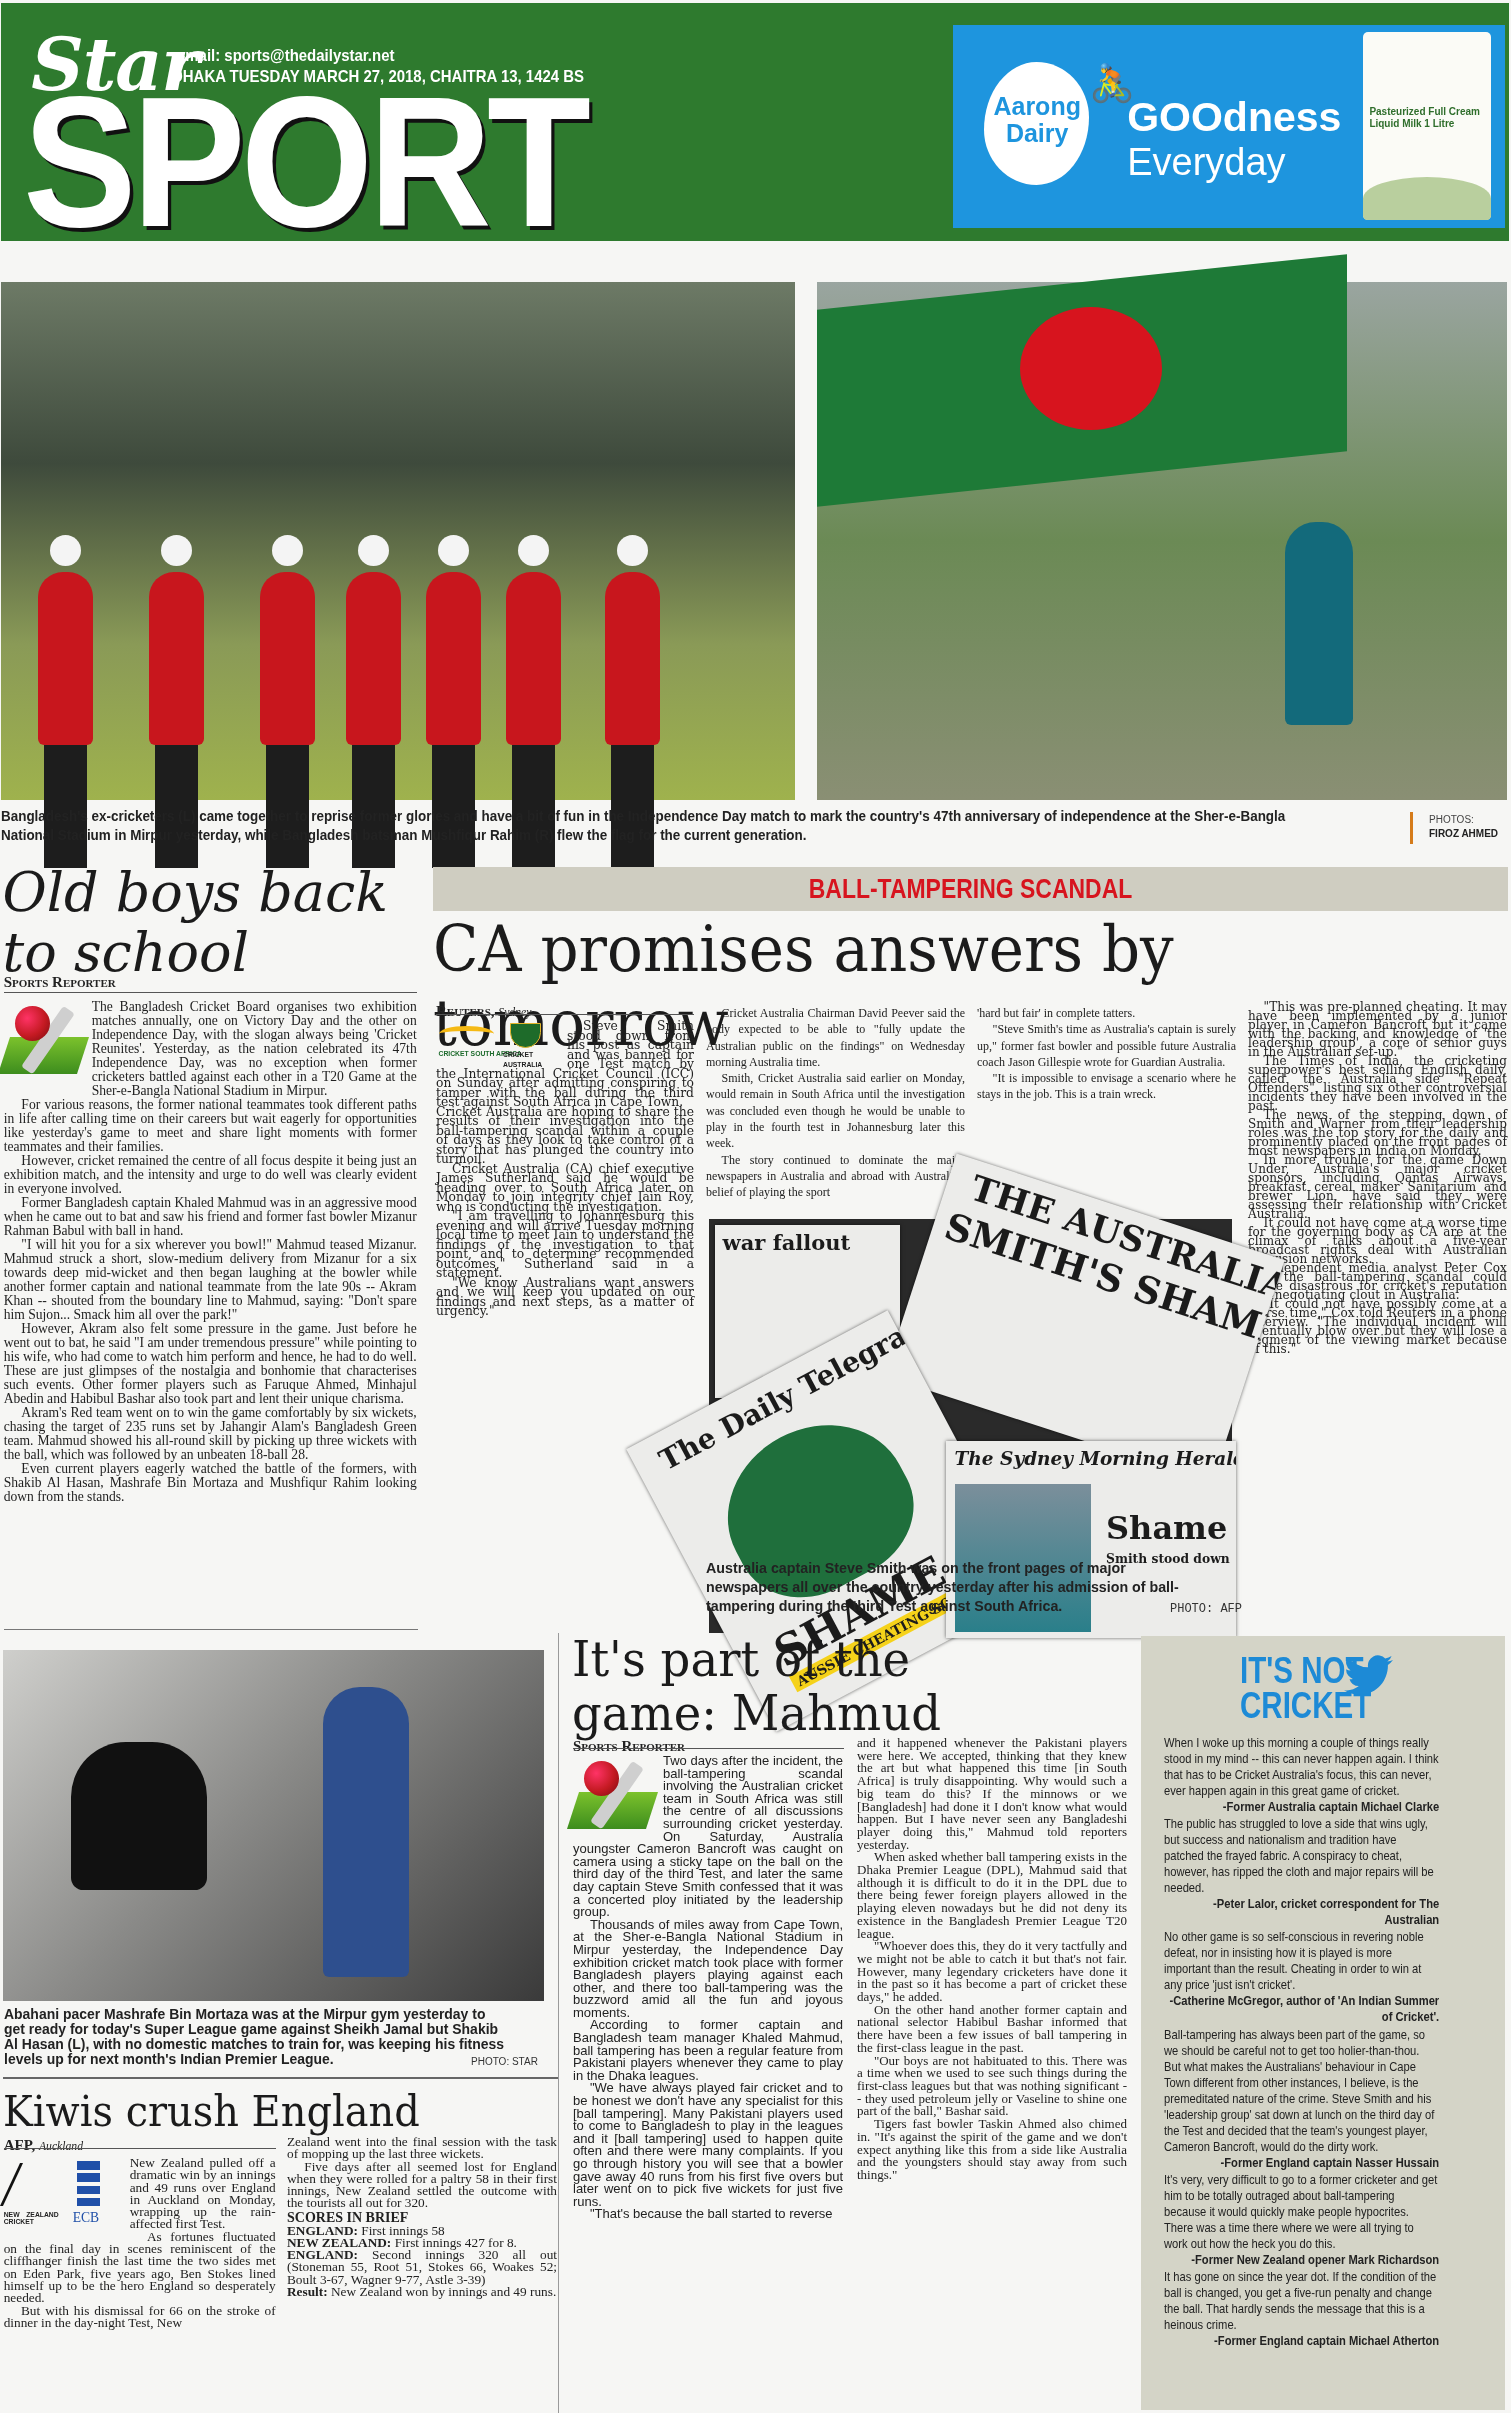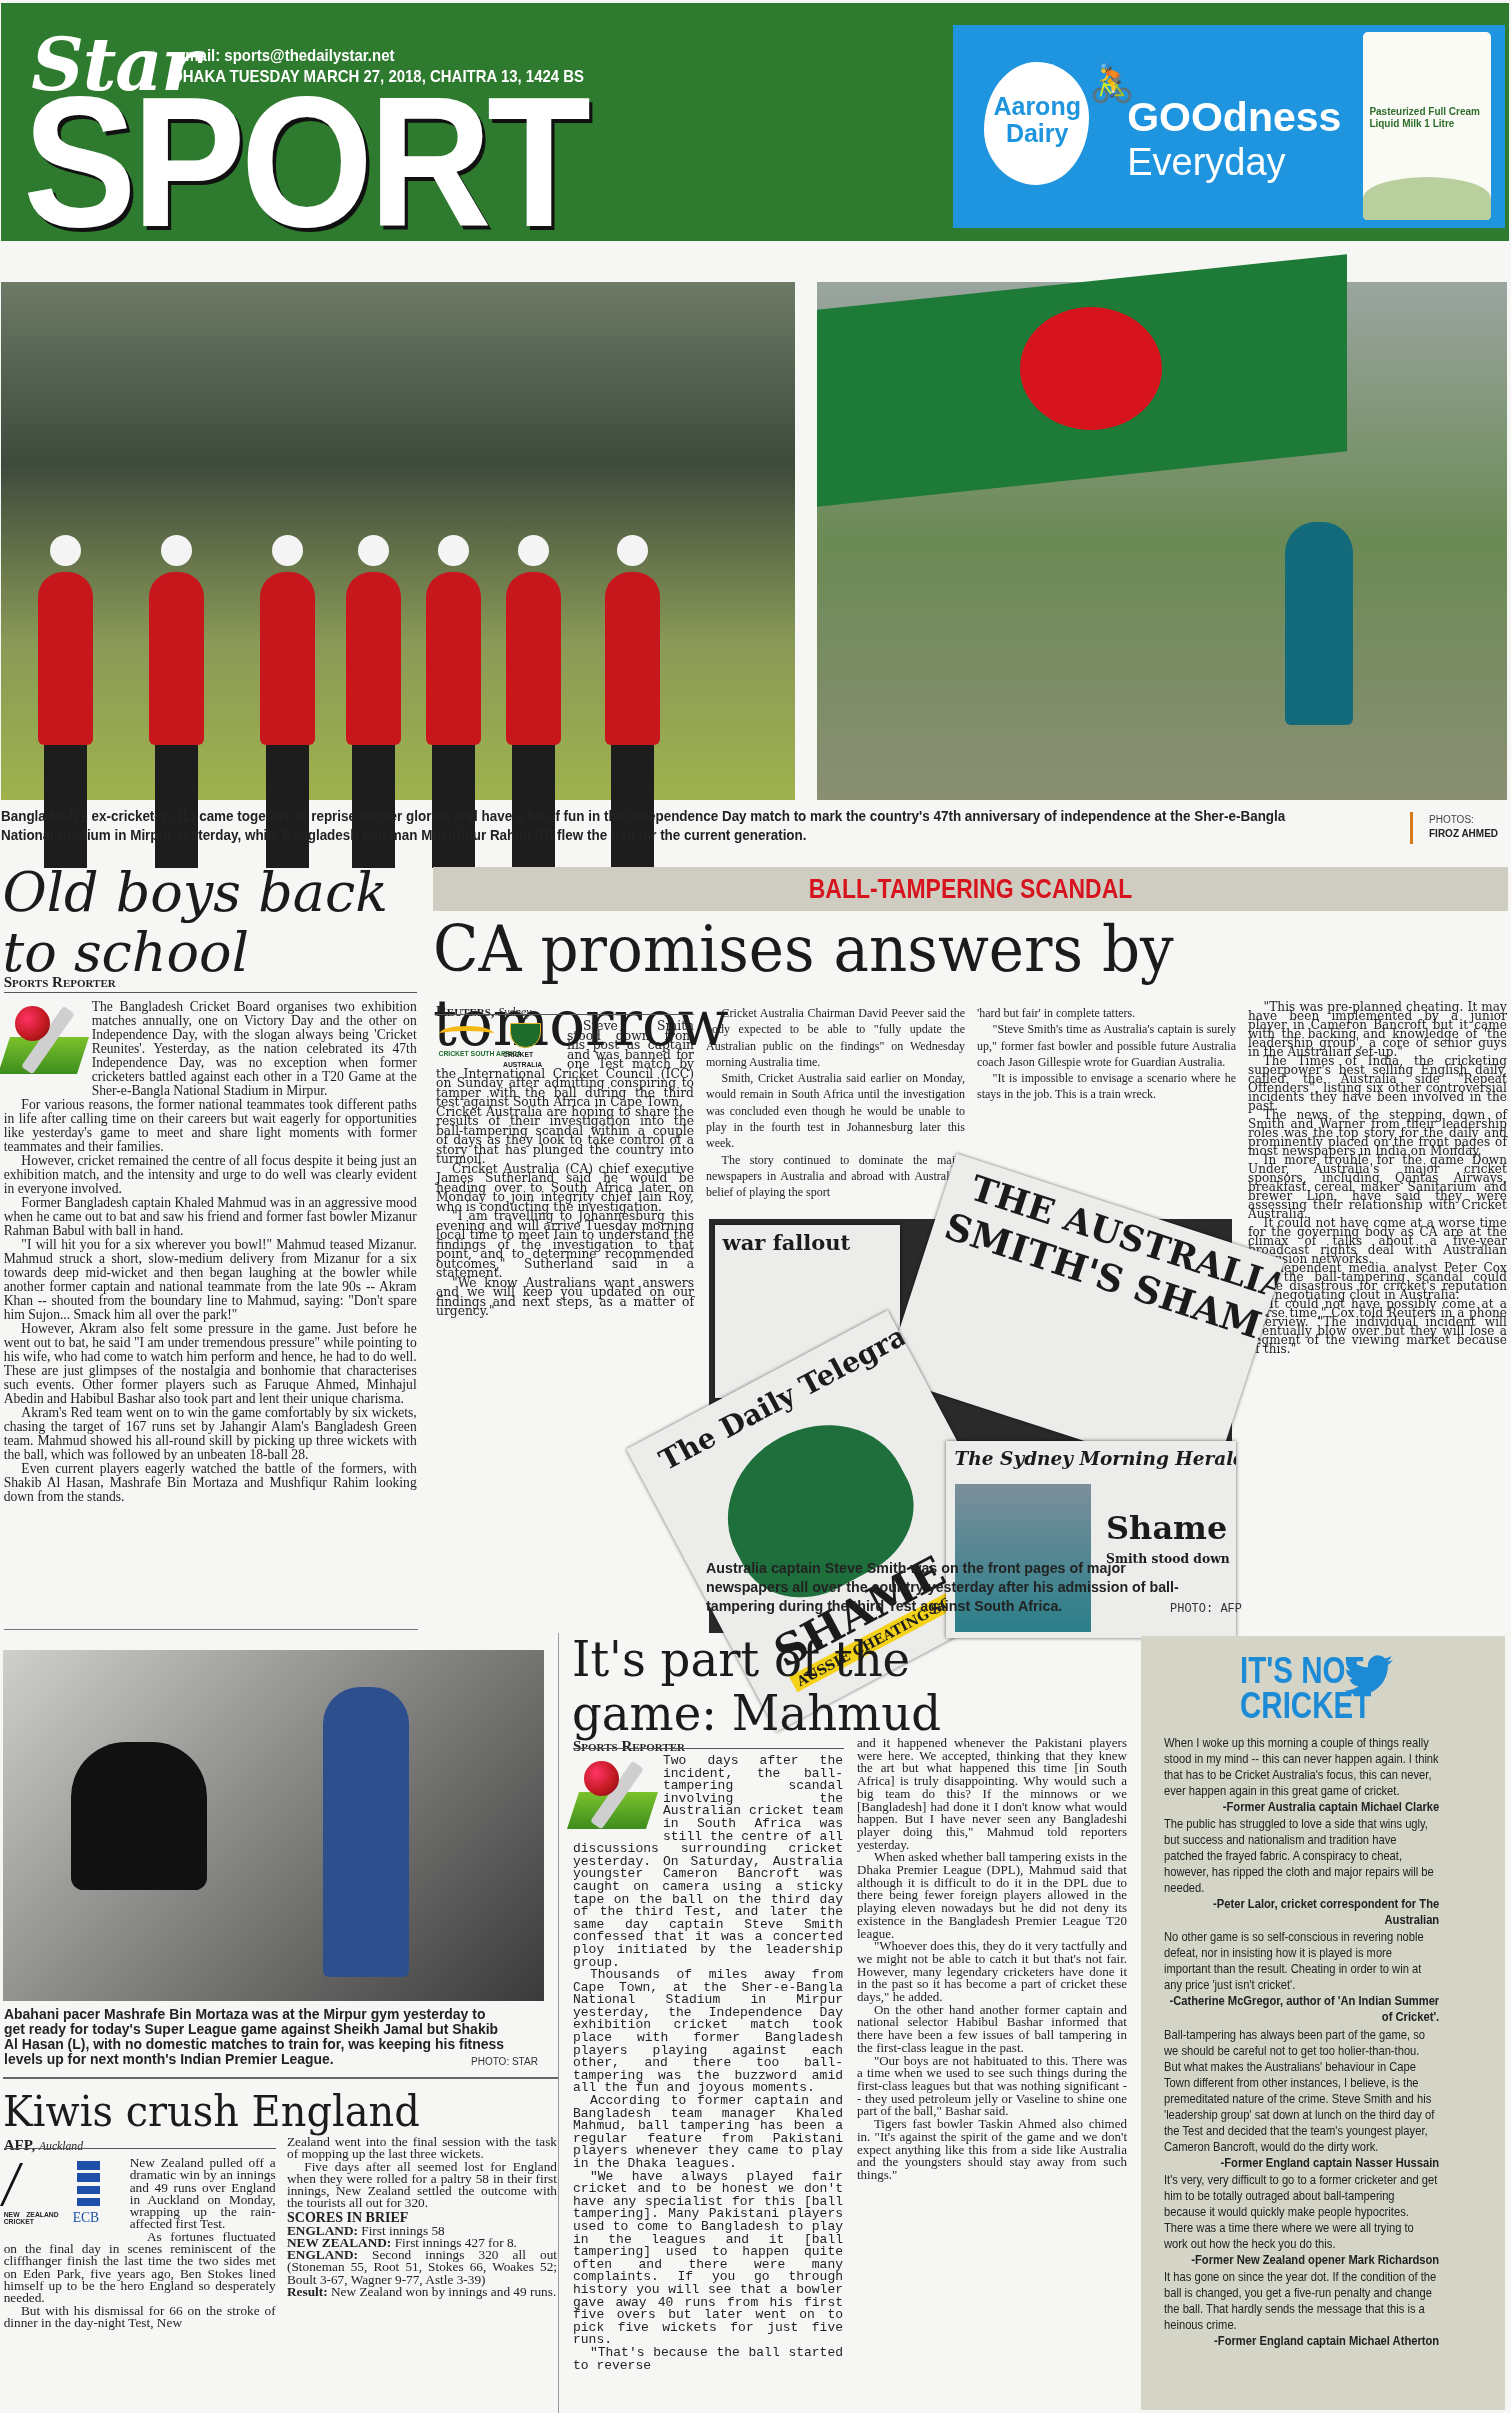--- a/index.html
+++ b/index.html
@@ -89,21 +89,21 @@
   #kw-col1 .float{float:left;width:126px;height:76px}
   #kw-col2{left:287px;top:2136px;width:270px;font-size:13.3px;line-height:12.3px;font-family:"Liberation Serif",serif}
   #kw-col2 .sib{font-family:"Liberation Serif",serif;font-weight:bold;font-size:14px;margin-top:2.5px}
   #kw-col2 b{font-weight:bold}
 
   
   #vr-mahmud{left:558px;top:1633px;height:780px}
   #mh-title{left:572px;top:1633px;width:444px;font-family:"DejaVu Serif",serif;font-size:49px;line-height:54px;color:#1b1b1b;transform:scaleX(.95);transform-origin:left}
   #mh-byline{left:573px;top:1738px}
   #mh-rule{left:573px;top:1748px;width:271px}
-  #mh-col1{left:573px;top:1755px;width:270px;font-size:13px;line-height:12.6px;font-family:Liberation Mono, monospace}
+  #mh-col1{left:573px;top:1755px;width:270px;font-size:13px;line-height:12.6px;font-family:Liberation Sans, sans-serif}
   #mh-col1 .float{float:left;width:90px;height:79px}
   #mh-col2{left:857px;top:1737px;width:270px;font-size:13px;line-height:12.7px;font-family:"Liberation Serif",serif}
 
   
   #tw-box{left:1141px;top:1636px;width:364px;height:774px;background:#d4d4c7}
   #tw-title{left:99px;top:17px;width:160px;color:#1d8ad6;font-family:"Liberation Sans",sans-serif;font-weight:bold;font-size:36px;line-height:35px;transform:scaleX(.82);transform-origin:left}
   #tw-bird{left:203px;top:18.5px;width:49px;height:43px;color:#1d8ad6;font-size:43px}
   #tw-list{left:23.4px;top:99px;width:320px;font-family:"Liberation Sans",sans-serif;font-size:13px;line-height:16px;color:#222;transform:scaleX(.86);transform-origin:left}
   #tw-list .src{font-weight:bold;text-align:right;margin-bottom:1.2px}
   .i-ball{position:absolute;left:11px;top:6.2px;width:35px;height:35px;border-radius:50%;background:radial-gradient(circle at 35% 35%,#f36 0%,#c41a22 55%,#7a0b10 100%)}
@@ -162,21 +162,21 @@
     <div class="i-pitch"></div>
       <div class="i-bat"></div>
       <div class="i-ball"></div>
   </div>
   <p style="text-indent:0">The Bangladesh Cricket Board organises two exhibition matches annually, one on Victory Day and the other on Independence Day, with the slogan always being 'Cricket Reunites'.  Yesterday, as the nation celebrated its 47th Independence Day, was no exception when former cricketers battled against each other in a T20 Game at the Sher-e-Bangla National Stadium in Mirpur.</p>
   <p>For various reasons, the former national teammates took different paths in life after calling time on their careers but wait eagerly for opportunities like yesterday's game to meet and share light moments with former teammates and their families.</p>
   <p>However, cricket remained the centre of all focus despite it being just an exhibition match, and the intensity and urge to do well was clearly evident in everyone involved.</p>
   <p>Former Bangladesh captain Khaled Mahmud was in an aggressive mood when he came out to bat and saw his friend and former fast bowler Mizanur Rahman Babul with ball in hand.</p>
   <p>"I will hit you for a six wherever you bowl!" Mahmud teased Mizanur. Mahmud struck a short, slow-medium delivery from Mizanur for a six towards deep mid-wicket and then began laughing at the bowler while another former captain and national teammate from the late 90s -- Akram Khan -- shouted from the boundary line to Mahmud, saying: "Don't spare him Sujon... Smack him all over the park!"</p>
   <p>However, Akram also felt some pressure in the game. Just before he went out to bat, he said "I am under tremendous pressure" while pointing to his wife, who had come to watch him perform and hence, he had to do well. These are just glimpses of the nostalgia and bonhomie that characterises such events. Other former players such as Faruque Ahmed, Minhajul Abedin and Habibul Bashar also took part and lent their unique charisma.</p>
-  <p>Akram's Red team went on to win the game comfortably by six wickets, chasing the target of 167 runs set by Jahangir Alam's Bangladesh Green team. Mahmud showed his all-round skill by picking up three wickets with the ball, which was followed by an unbeaten 18-ball 28.</p>
+  <p>Akram's Red team went on to win the game comfortably by six wickets, chasing the target of 235 runs set by Jahangir Alam's Bangladesh Green team. Mahmud showed his all-round skill by picking up three wickets with the ball, which was followed by an unbeaten 18-ball 28.</p>
   <p>Even current players eagerly watched the battle of the formers, with Shakib Al Hasan, Mashrafe Bin Mortaza and Mushfiqur Rahim looking down from the stands.</p>
 </div>
 <div id="ob-bottom-rule" class="abs"></div>
 
 <div id="bt-banner" class="abs"></div>
 <div id="bt-kicker" class="abs">BALL-TAMPERING SCANDAL</div>
 <div id="bt-headline" class="abs">CA promises answers by tomorrow</div>
 <div id="bt-byline" class="abs byline"><span>Reuters,</span><i>Sydney</i></div>
 <div id="bt-rule" class="abs rule"></div>
 <div id="bt-col1" class="abs body">

